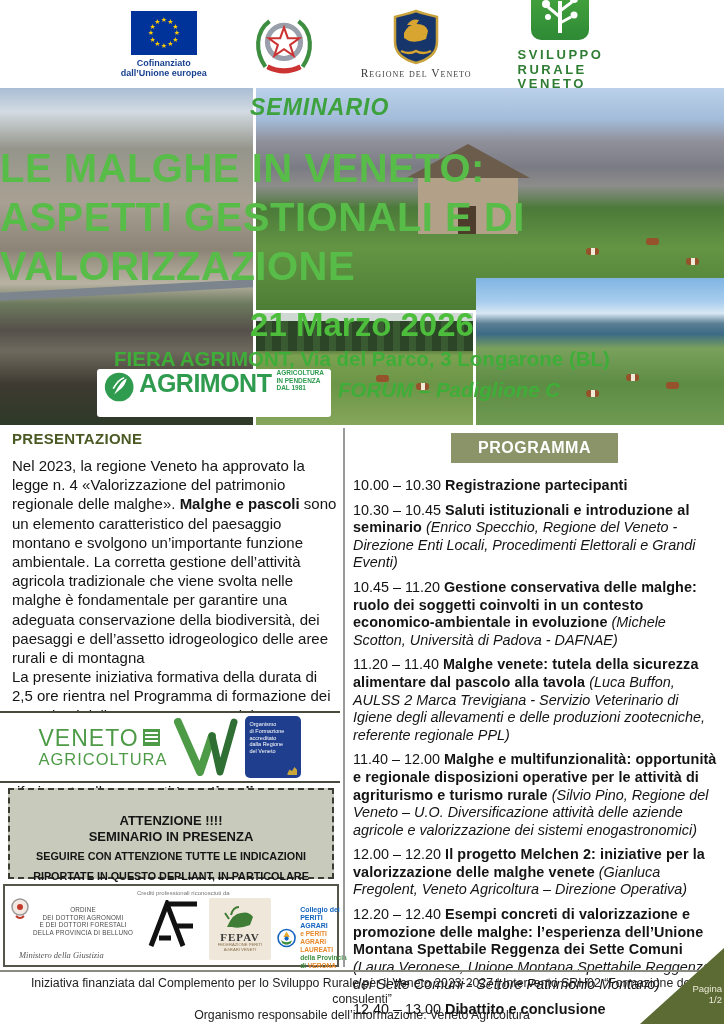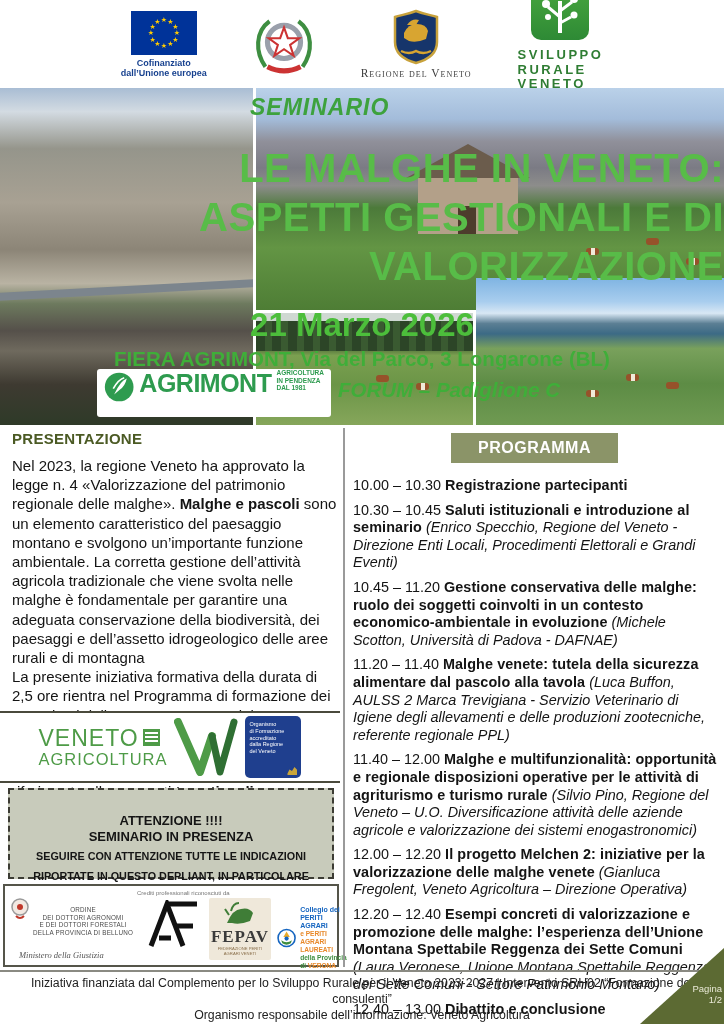--- a/index.html
+++ b/index.html
@@ -41,21 +41,21 @@
   .house-roof{position:absolute;left:150px;top:56px;width:0;height:0;
               border-left:62px solid transparent;border-right:62px solid transparent;
               border-bottom:34px solid #6b5c4c;}
   .house-body{position:absolute;left:162px;top:90px;width:100px;height:56px;background:#b3a089;}
   .house-door{position:absolute;left:202px;top:118px;width:18px;height:28px;background:#4d3c2c;}
   .cow{position:absolute;width:13px;height:7px;background:#96522a;border-radius:3px;}
   .cow.w{background:linear-gradient(90deg,#96522a 40%,#f0ead9 40% 70%,#96522a 70%);}
 
   .hero-kicker{position:absolute;left:250px;top:6px;font-style:italic;font-weight:bold;
                font-size:23px;color:#3da23d;letter-spacing:1px;}
-  .hero-title{position:absolute;left:0;top:56px;width:724px;text-align:right;font-weight:bold;
+  .hero-title{position:absolute;left:0;top:56px;width:724px;text-align:left;font-weight:bold;
               font-size:40px;line-height:49px;color:#58bc48;letter-spacing:.5px;}
   .hero-date{position:absolute;left:0;top:218px;width:724px;text-align:center;
              font-size:33px;font-weight:bold;color:#4cbe3b;}
   .hero-venue{position:absolute;left:0;top:259px;width:724px;text-align:center;
               font-size:20.5px;font-weight:bold;color:#3fae39;}
   .hero-hall{position:absolute;left:338px;top:290px;font-size:20.5px;font-weight:bold;
              font-style:italic;color:#3fae39;}
   .agrimont{position:absolute;left:97px;top:281px;width:234px;height:48px;background:#fff;
             border-radius:3px;display:flex;gap:5px;padding:0 7px;box-sizing:border-box;}
   .agrimont-name{font-size:25px;font-weight:bold;color:#2e9b4f;letter-spacing:-0.5px;}
@@ -83,21 +83,21 @@
   .partners{position:absolute;left:3px;top:884px;width:336px;height:83px;border:2px solid #55554a;
             box-sizing:border-box;background:#fff;}
   .pt-caption{position:absolute;left:132px;top:4px;font-size:6px;color:#777;}
   .ordine{position:absolute;left:6px;top:12px;display:flex;gap:4px;align-items:flex-start;width:128px;}
   .ordine-txt{font-size:6.3px;line-height:7.6px;color:#4a4a4a;text-align:center;letter-spacing:.2px;margin-top:8px;}
   .ministero{position:absolute;left:14px;top:64px;font-family:"Liberation Serif",serif;font-style:italic;
              font-size:8.5px;color:#555;}
   .af{position:absolute;left:140px;top:14px;}
   .fepav{position:absolute;left:204px;top:12px;width:62px;height:62px;background:#efe8da;border-radius:2px;
          display:flex;flex-direction:column;align-items:center;justify-content:center;}
-  .fepav-name{font-family:"Liberation Serif",serif;font-weight:bold;font-size:17px;color:#3a3a3a;letter-spacing:1px;}
+  .fepav-name{font-family:"Liberation Serif",serif;font-weight:bold;font-size:11px;color:#3a3a3a;letter-spacing:1px;}
   .fepav-sub{font-size:4.2px;color:#8a6f4a;line-height:4.8px;text-align:center;}
   .collegio{position:absolute;left:272px;top:20px;display:flex;gap:4px;align-items:center;}
   .col-txt div{line-height:8px;}
   .col-t1{font-size:7px;font-weight:bold;color:#1565c0;}
   .col-t2{font-size:6.6px;font-weight:bold;color:#e8892a;}
   .col-t3{font-size:6.6px;font-weight:bold;color:#3f8d3f;}
   .col-t3 span{color:#e8892a;}
 
   
   .vdiv{position:absolute;left:343px;top:428px;height:539px;border-left:2px solid #9a9a9a;}

